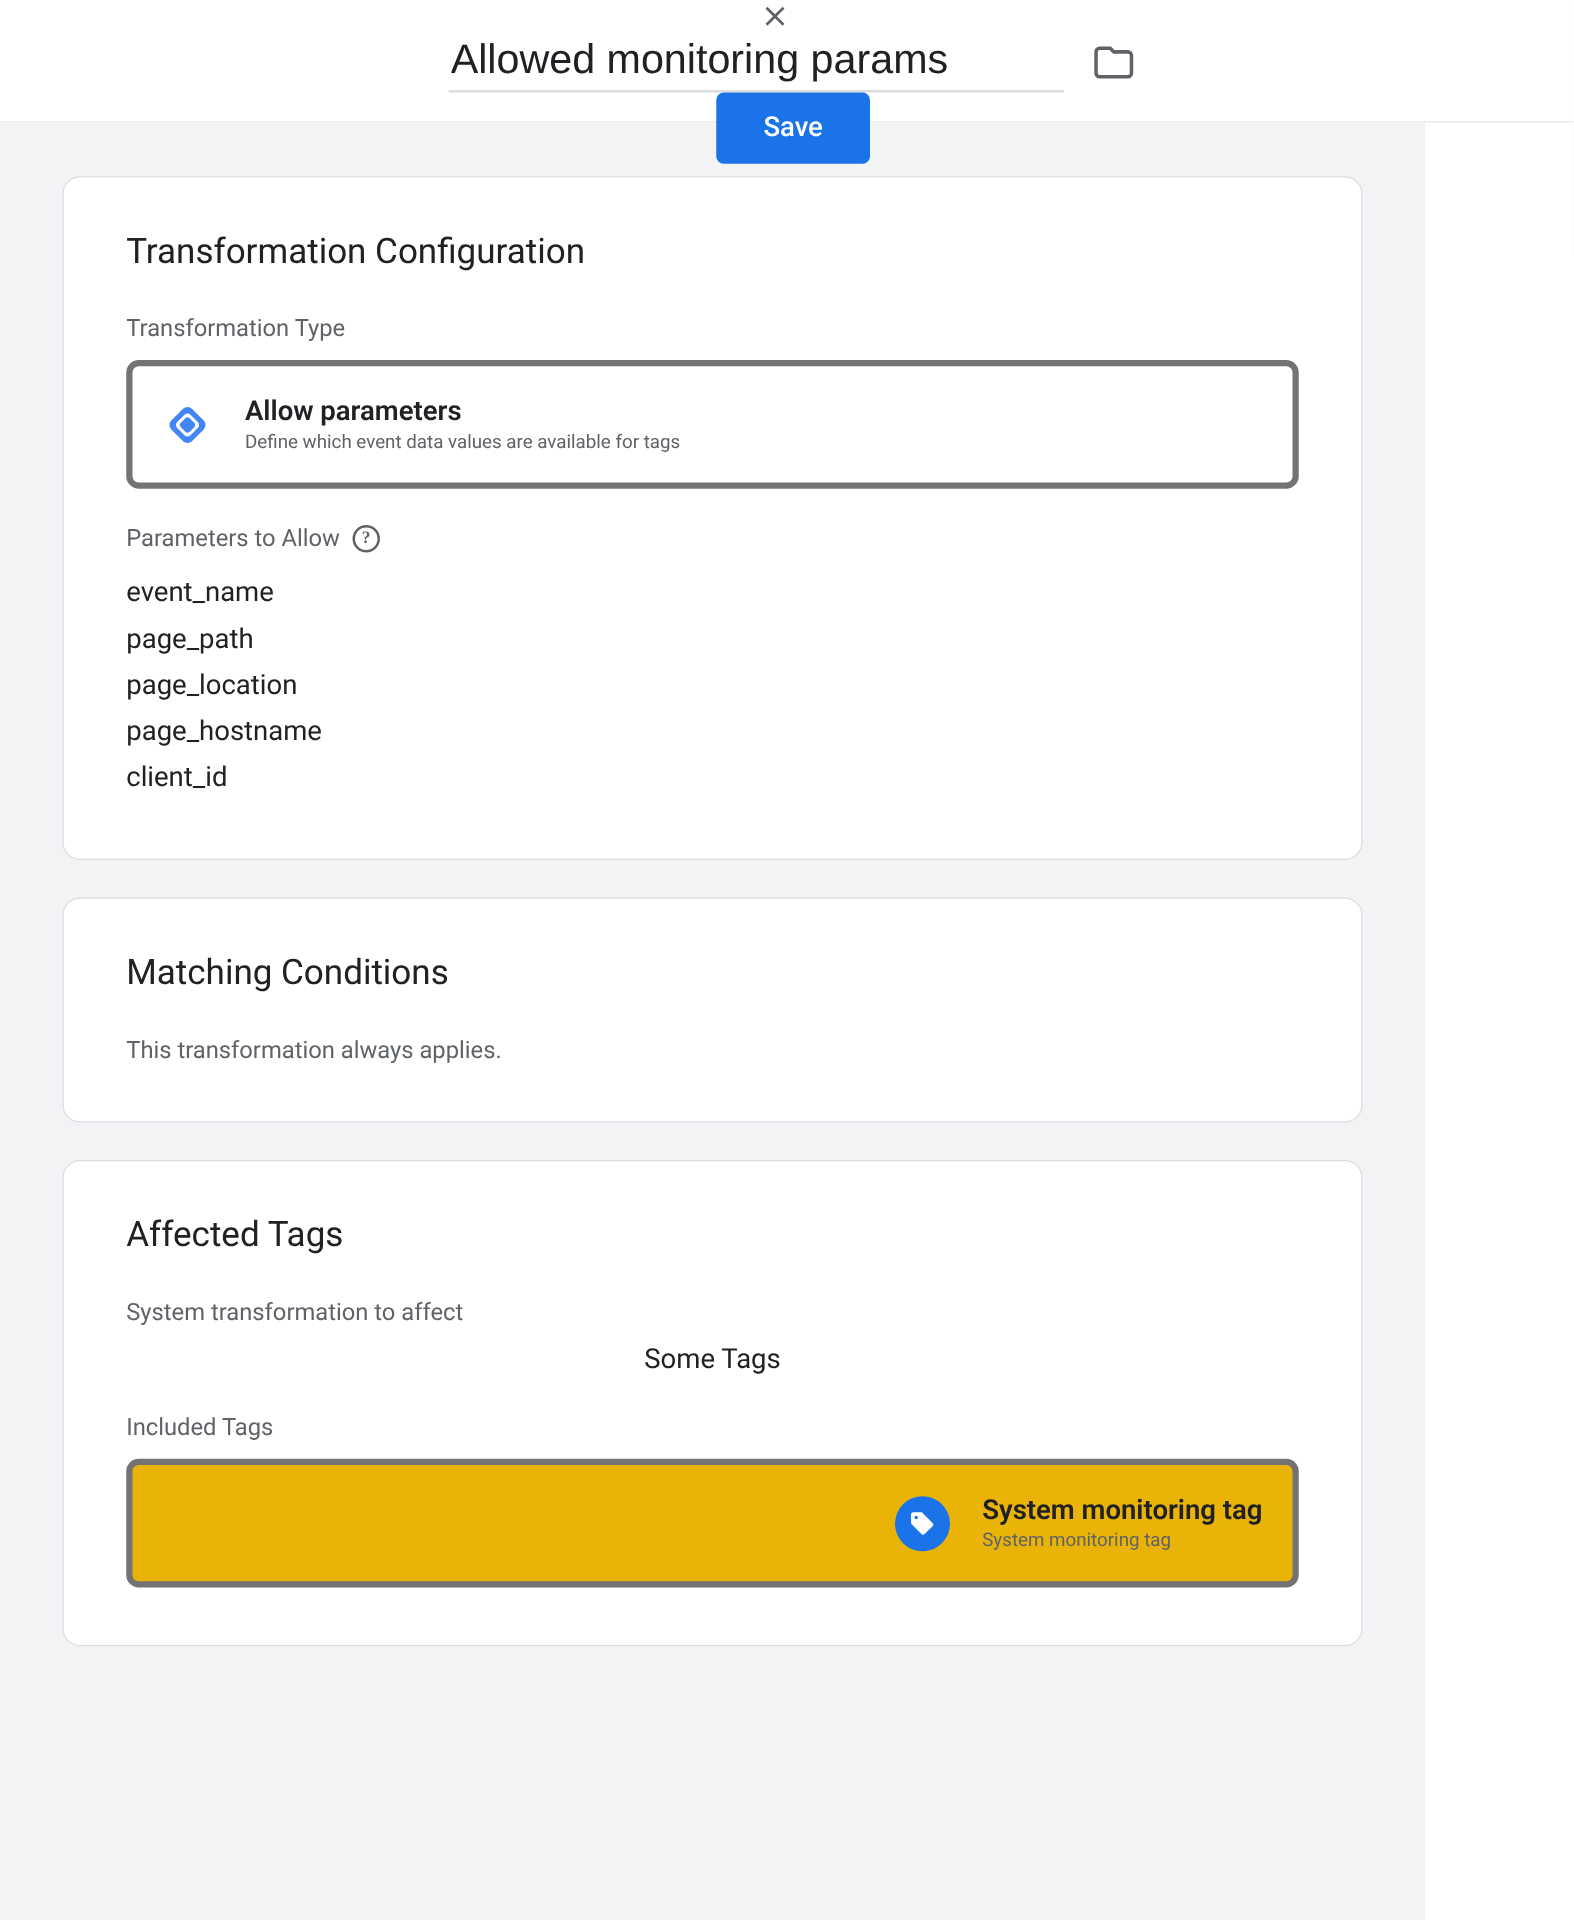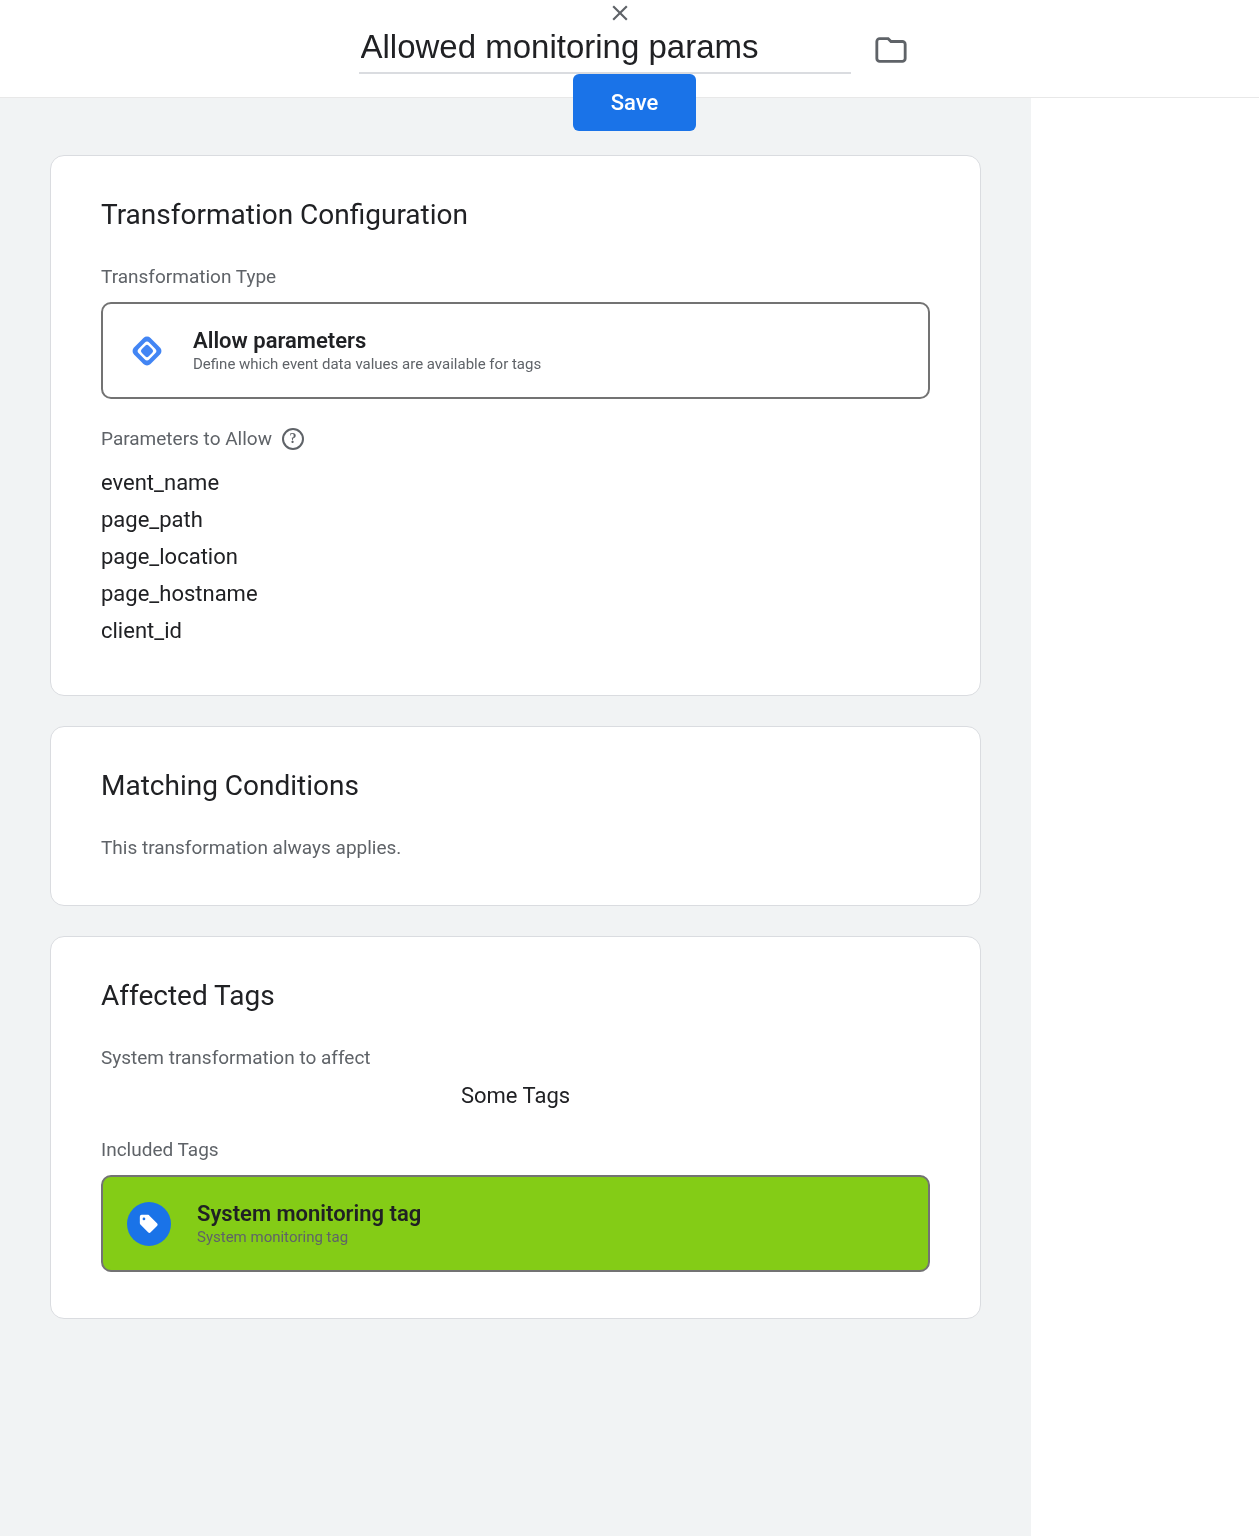--- a/index.html
+++ b/index.html
@@ -65,23 +65,23 @@
       font-size: 22px;
       font-weight: 500;
       font-family: inherit;
       cursor: pointer;
       text-align: center;
     }
 
     
     .page {
       background: #f1f3f4;
-      padding: 57px 50px 60px 50px;
+      padding: 43px 50px 60px 50px;
       min-height: calc(1536px - 98px);
-      width: 1031px;
+      width: 1140px;
     }
 
     .card {
       background: #fff;
       border: 1px solid #dadce0;
       border-radius: 14px;
       padding: 42px 50px 46px 50px;
       margin-bottom: 30px;
     }
     .card-title {
@@ -106,30 +106,31 @@
       display: inline-flex;
       align-items: center;
       justify-content: center;
       font-size: 14px;
       color: #5f6368;
       font-family: serif;
       font-weight: bold;
     }
 
     .selector-box {
-      border: 2px solid #737373;
+      border: 5px solid #737373;
       border-radius: 10px;
       padding: 24px 24px 24px 24px;
       display: flex;
       align-items: center;
       gap: 26px;
       cursor: pointer;
     }
     .selector-box.muted {
-      background: #84cc16;
+      background: #eab308;
+      justify-content: flex-end;
     }
     .selector-box .circle-icon {
       width: 44px;
       height: 44px;
       border-radius: 50%;
       background: #1a73e8;
       display: flex;
       align-items: center;
       justify-content: center;
     }

